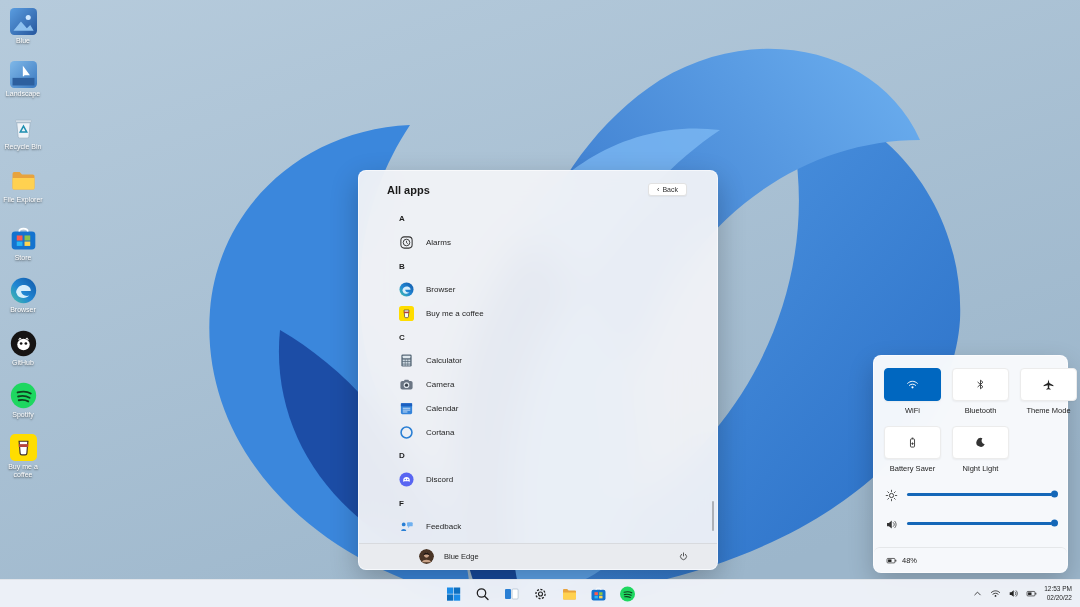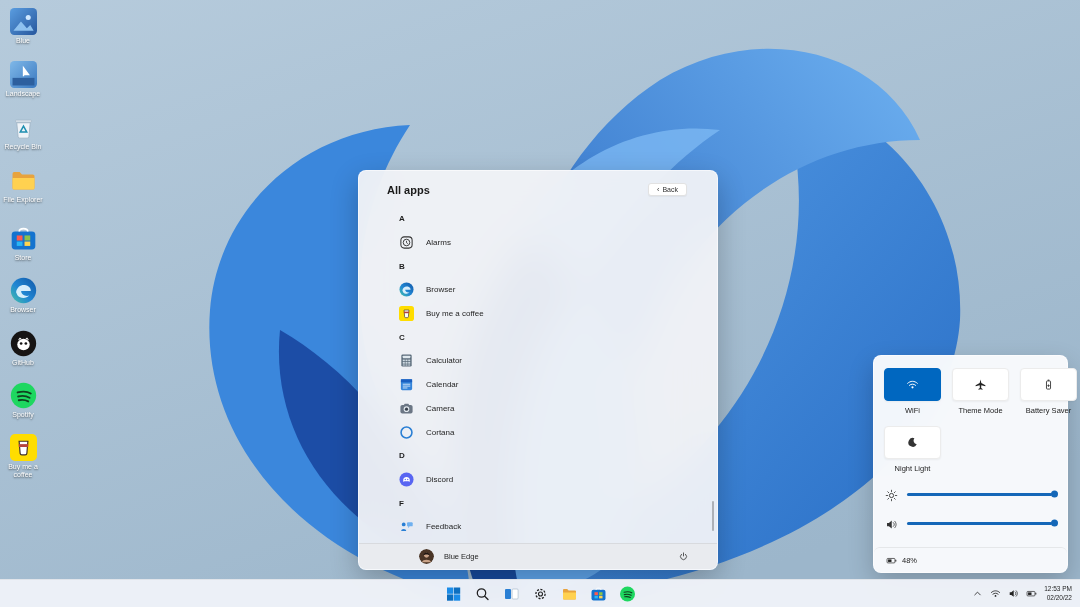--- a/index.html
+++ b/index.html
@@ -270,40 +270,40 @@
                 <rect x="9.8" y="12.2" width="2.2" height="1.2"></rect>
               </g>
             </svg>
           </span>
         <span class="albl">Calculator</span>
       </div>
 
       <div class="row">
         <span class="aicon">
             <svg viewBox="0 0 16 16">
+              <rect x="1.5" y="4.2" width="13" height="9" rx="2" fill="#6b7684"></rect>
+              <rect x="5.5" y="2.8" width="5" height="2.2" rx=".8" fill="#6b7684"></rect>
+              <circle cx="8" cy="8.7" r="3" fill="#dfe6ec"></circle>
+              <circle cx="8" cy="8.7" r="1.7" fill="#39424d"></circle>
+            </svg>
+          </span>
+        <span class="albl">Camera</span>
+      </div>
+
+      <div class="row">
+        <span class="aicon">
+            <svg viewBox="0 0 16 16">
               <rect x="2" y="2.5" width="12" height="11.5" rx="1.5" fill="#3584da"></rect>
               <path d="M2 2.5 h12 v3 h-12 Z" fill="#1b5fc0"></path>
               <rect x="4" y="7.2" width="8" height="1" fill="#cfe3f8"></rect>
               <rect x="4" y="9.2" width="8" height="1" fill="#cfe3f8"></rect>
               <rect x="4" y="11.2" width="5" height="1" fill="#cfe3f8"></rect>
             </svg>
           </span>
         <span class="albl">Calendar</span>
-      </div>
-
-      <div class="row">
-        <span class="aicon">
-            <svg viewBox="0 0 16 16">
-              <rect x="1.5" y="4.2" width="13" height="9" rx="2" fill="#6b7684"></rect>
-              <rect x="5.5" y="2.8" width="5" height="2.2" rx=".8" fill="#6b7684"></rect>
-              <circle cx="8" cy="8.7" r="3" fill="#dfe6ec"></circle>
-              <circle cx="8" cy="8.7" r="1.7" fill="#39424d"></circle>
-            </svg>
-          </span>
-        <span class="albl">Camera</span>
       </div>
 
       <div class="row">
         <span class="aicon">
             <svg viewBox="0 0 16 16">
               <circle cx="8" cy="8" r="5.8" fill="none" stroke="#2a7fd4" stroke-width="1.7"></circle>
             </svg>
           </span>
         <span class="albl">Cortana</span>
       </div>
@@ -364,20 +364,28 @@
     <div class="qs-grid">
       <div class="qs-cell">
         <div class="qs-btn active">
           <svg viewBox="0 0 16 16">
               <path d="M2 6.5 C5.5 3.2 10.5 3.2 14 6.5" stroke="#fff" fill="none" stroke-width="1.2" stroke-linecap="round"></path>
               <path d="M4.2 9 C6.5 7 9.5 7 11.8 9" stroke="#fff" fill="none" stroke-width="1.2" stroke-linecap="round"></path>
               <circle cx="8" cy="11.5" r="1.3" fill="#fff"></circle>
             </svg>
         </div>
         <div class="qs-lbl">WiFi</div>
+      </div>
+      <div class="qs-cell">
+        <div class="qs-btn">
+          <svg viewBox="0 0 16 16">
+              <path d="M4.8 5.2 L11 10.8 L8 13.3 L8 2.7 L11 5.2 L4.8 10.8" stroke="#333" stroke-width="1.1" fill="none" stroke-linejoin="round" stroke-linecap="round"></path>
+            </svg>
+        </div>
+        <div class="qs-lbl">Bluetooth</div>
       </div>
       <div class="qs-cell">
         <div class="qs-btn">
           <svg viewBox="0 0 16 16">
               <path d="M8 1.8 L9 6.3 L14 8.8 L14 10 L9 8.8 L8.8 12.3 L10.5 13.6 L10.5 14.6 L8 13.8 L5.5 14.6 L5.5 13.6 L7.2 12.3 L7 8.8 L2 10 L2 8.8 L7 6.3 Z" fill="#222"></path>
             </svg>
         </div>
         <div class="qs-lbl">Theme Mode</div>
       </div>
       <div class="qs-cell">

